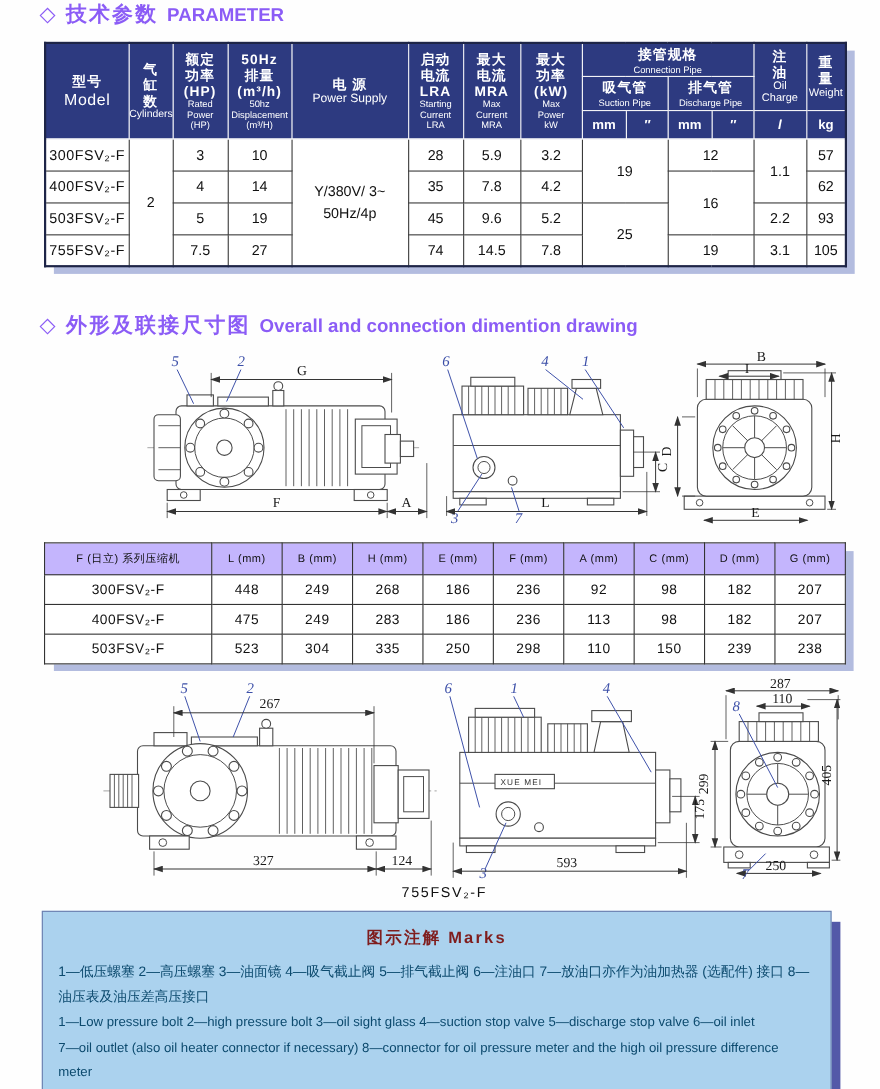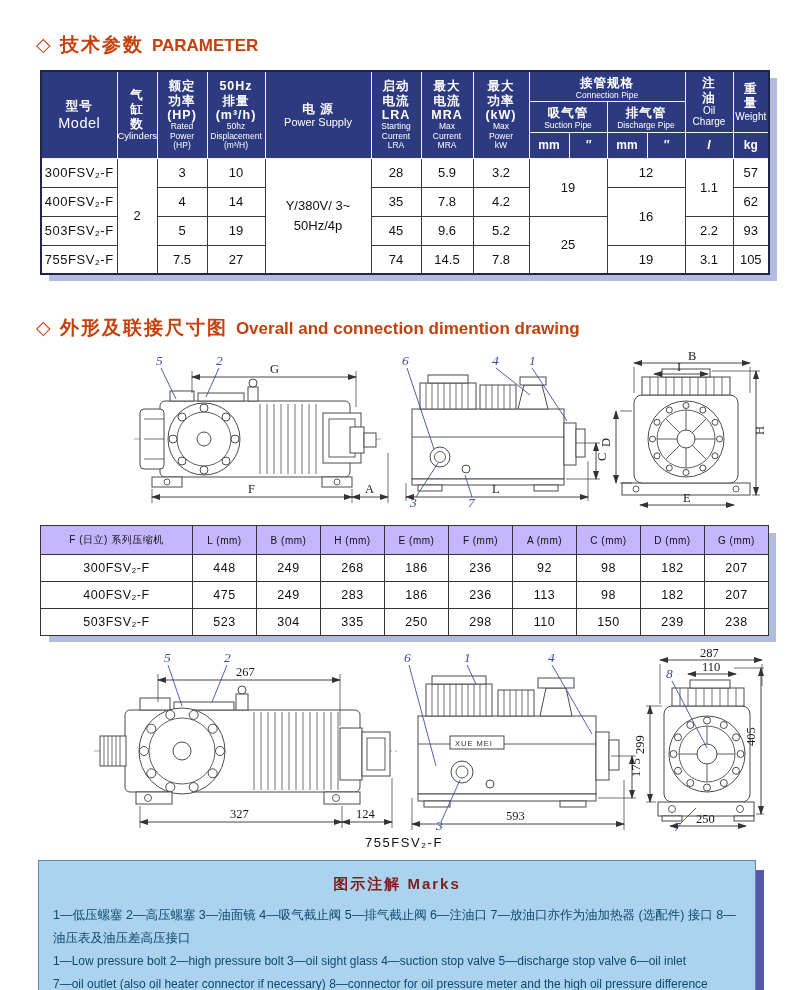--- a/index.html
+++ b/index.html
@@ -2,21 +2,21 @@
 <html><head>
 <meta charset="utf-8">
 <style>
   html,body{margin:0;padding:0;}
   body{
     width:800px;height:990px;background:#fefefe;position:relative;overflow:hidden;
     font-family:"Liberation Sans","DejaVu Sans",sans-serif;color:#111;
   }
   .page{position:absolute;inset:0;}
   
-  .sec-title{margin:32px 0 0 36px;color:#c2410c;white-space:nowrap;}
+  .sec-title{margin:0 0 0 36px;color:#8b5cf6;white-space:nowrap;}
   .sec-title .zh{font-size:19px;font-weight:bold;letter-spacing:2px;}
   .sec-title .en{font-size:17px;font-weight:bold;margin-left:8px;}
   
   table{border-collapse:collapse;table-layout:fixed;}
   .param{width:728px;margin:12px 0 0 40px;box-shadow:8px 7px 0 -1px #b3bcdf;border:2px solid #1e2547;}
   .param th{background:#2d3a80;color:#fff;border:1px solid #f2f2f6;vertical-align:middle;text-align:center;padding:1px 0;font-weight:bold;}
   .param td{border:1px solid #3a3a3a;background:#fff;text-align:center;vertical-align:middle;font-size:13px;padding:0;}
   .param .zh{display:block;font-size:12.5px;line-height:1.15;letter-spacing:1px;white-space:pre-line;}
   .param .en{display:block;font-size:8.5px;font-weight:normal;line-height:1.1;white-space:pre-line;letter-spacing:0;}
   .param .en-lg{display:block;font-size:14.5px;font-weight:normal;letter-spacing:.5px;margin-top:2px;text-align:center;}

